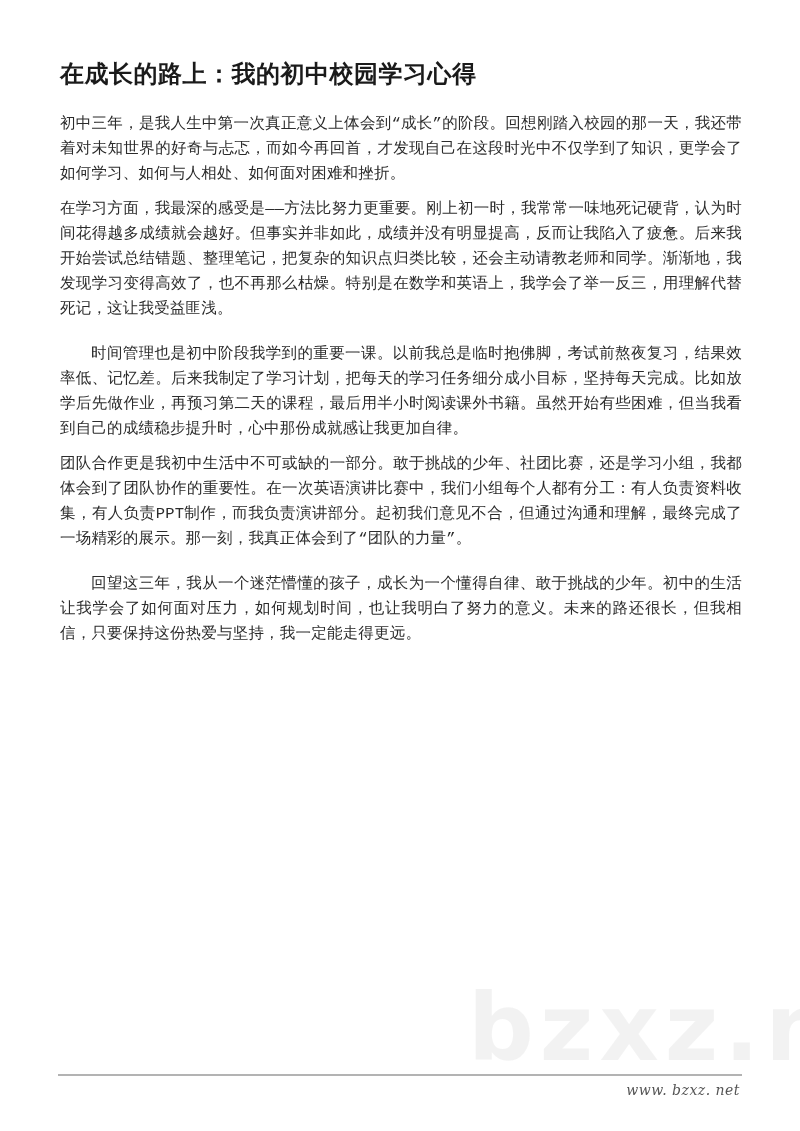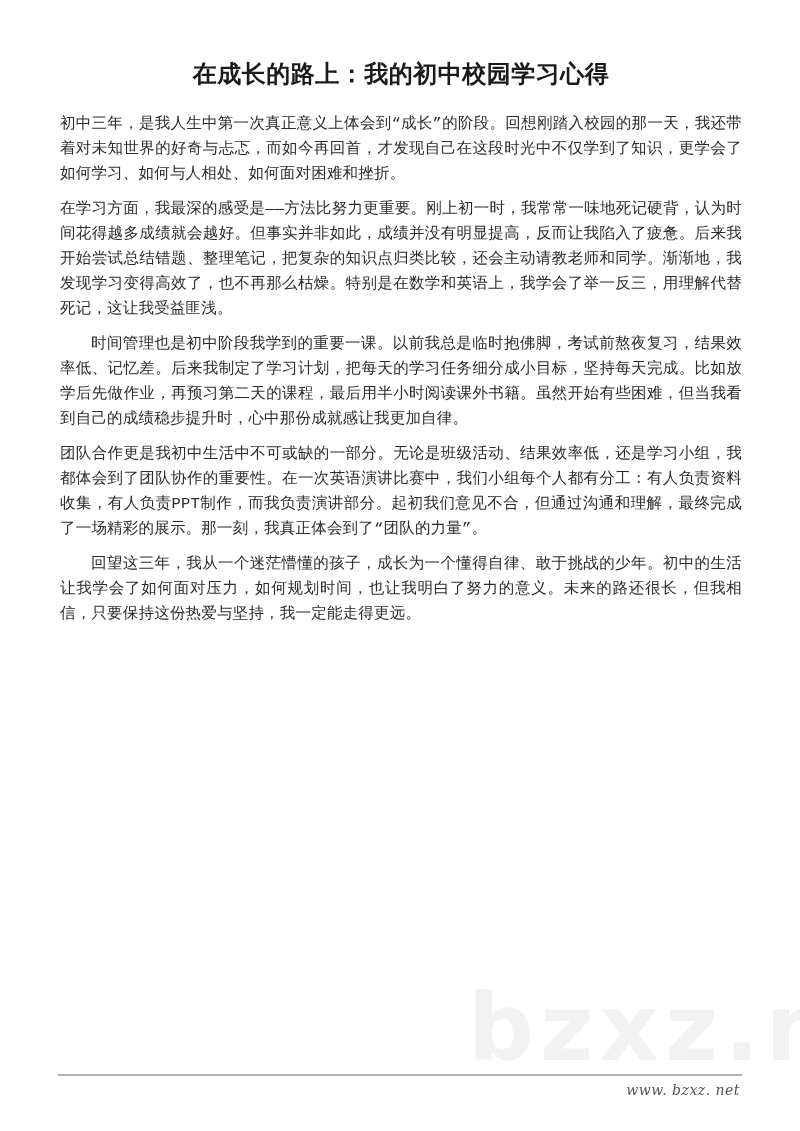--- a/index.html
+++ b/index.html
@@ -22,39 +22,38 @@
       height: 1131px;
     }
     .article {
       position: absolute;
       left: 60px;
       width: 682px;
     }
     .article-1 { top: 58px; }
     .title {
       margin: 0 0 22px 0;
-      text-align: center;
       font-family: "DejaVu Sans", "Liberation Sans", sans-serif;
       font-weight: bold;
       font-size: 24px;
       line-height: 32px;
       color: #1a1a1a;
       letter-spacing: 0.5px;
     }
     .para {
       margin: 0 0 10px 0;
       font-size: 15.5px;
       line-height: 25px;
       text-align: justify;
       text-justify: inter-character;
       color: #2b2b2b;
       letter-spacing: 0.2px;
       font-family: Liberation Mono, monospace;
     }
-    .para.indent { text-indent: 2em; }
+    .para.indent { text-indent: 2em; margin-top: 20px; }
     .watermark {
       position: absolute;
       left: 468px;
       top: 975px;
       font-family: "DejaVu Sans", "Liberation Sans", sans-serif;
       font-weight: bold;
       font-size: 92px;
       color: #e9e9e9;
       opacity: 0.55;
       letter-spacing: 6px;
@@ -87,20 +86,20 @@
 
 <div class="page">
 
   <div class="watermark">bzxz.net</div>
 
   <div class="article article-1 content-layer">
     <h1 class="title">在成长的路上：我的初中校园学习心得</h1>
     <p class="para">初中三年，是我人生中第一次真正意义上体会到“成长”的阶段。回想刚踏入校园的那一天，我还带着对未知世界的好奇与忐忑，而如今再回首，才发现自己在这段时光中不仅学到了知识，更学会了如何学习、如何与人相处、如何面对困难和挫折。</p>
     <p class="para">在学习方面，我最深的感受是——方法比努力更重要。刚上初一时，我常常一味地死记硬背，认为时间花得越多成绩就会越好。但事实并非如此，成绩并没有明显提高，反而让我陷入了疲惫。后来我开始尝试总结错题、整理笔记，把复杂的知识点归类比较，还会主动请教老师和同学。渐渐地，我发现学习变得高效了，也不再那么枯燥。特别是在数学和英语上，我学会了举一反三，用理解代替死记，这让我受益匪浅。</p>
     <p class="para indent">时间管理也是初中阶段我学到的重要一课。以前我总是临时抱佛脚，考试前熬夜复习，结果效率低、记忆差。后来我制定了学习计划，把每天的学习任务细分成小目标，坚持每天完成。比如放学后先做作业，再预习第二天的课程，最后用半小时阅读课外书籍。虽然开始有些困难，但当我看到自己的成绩稳步提升时，心中那份成就感让我更加自律。</p>
-    <p class="para">团队合作更是我初中生活中不可或缺的一部分。无论是班级活动、结果效率低，还是学习小组，我都体会到了团队协作的重要性。在一次英语演讲比赛中，我们小组每个人都有分工：有人负责资料收集，有人负责PPT制作，而我负责演讲部分。起初我们意见不合，但通过沟通和理解，最终完成了一场精彩的展示。那一刻，我真正体会到了“团队的力量”。</p>
+    <p class="para">团队合作更是我初中生活中不可或缺的一部分。敢于挑战的少年、社团比赛，还是学习小组，我都体会到了团队协作的重要性。在一次英语演讲比赛中，我们小组每个人都有分工：有人负责资料收集，有人负责PPT制作，而我负责演讲部分。起初我们意见不合，但通过沟通和理解，最终完成了一场精彩的展示。那一刻，我真正体会到了“团队的力量”。</p>
     <p class="para indent">回望这三年，我从一个迷茫懵懂的孩子，成长为一个懂得自律、敢于挑战的少年。初中的生活让我学会了如何面对压力，如何规划时间，也让我明白了努力的意义。未来的路还很长，但我相信，只要保持这份热爱与坚持，我一定能走得更远。</p>
   </div>
 
   <div class="footer-rule"></div>
   <div class="footer-url">www. bzxz. net</div>
 
 </div>
 
 </body></html>

